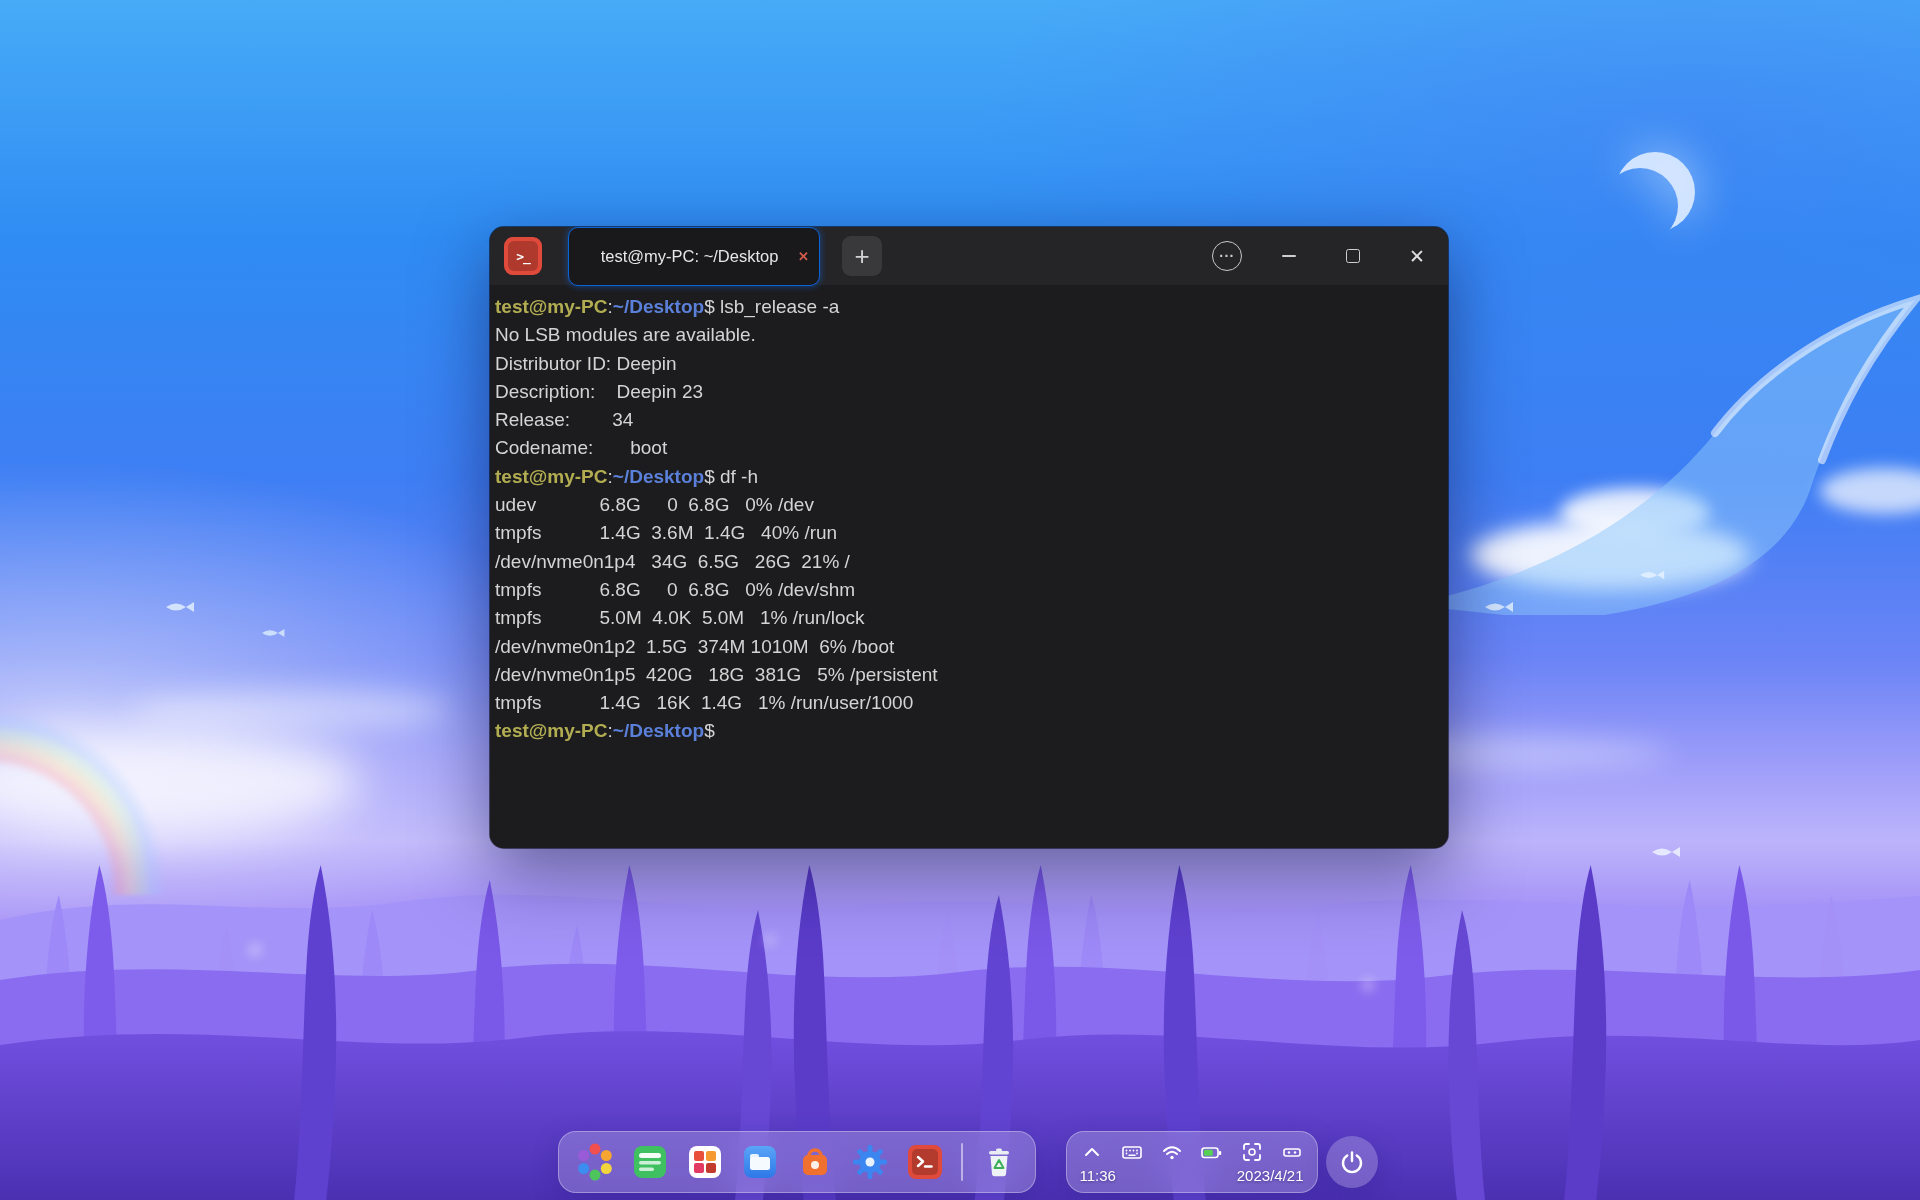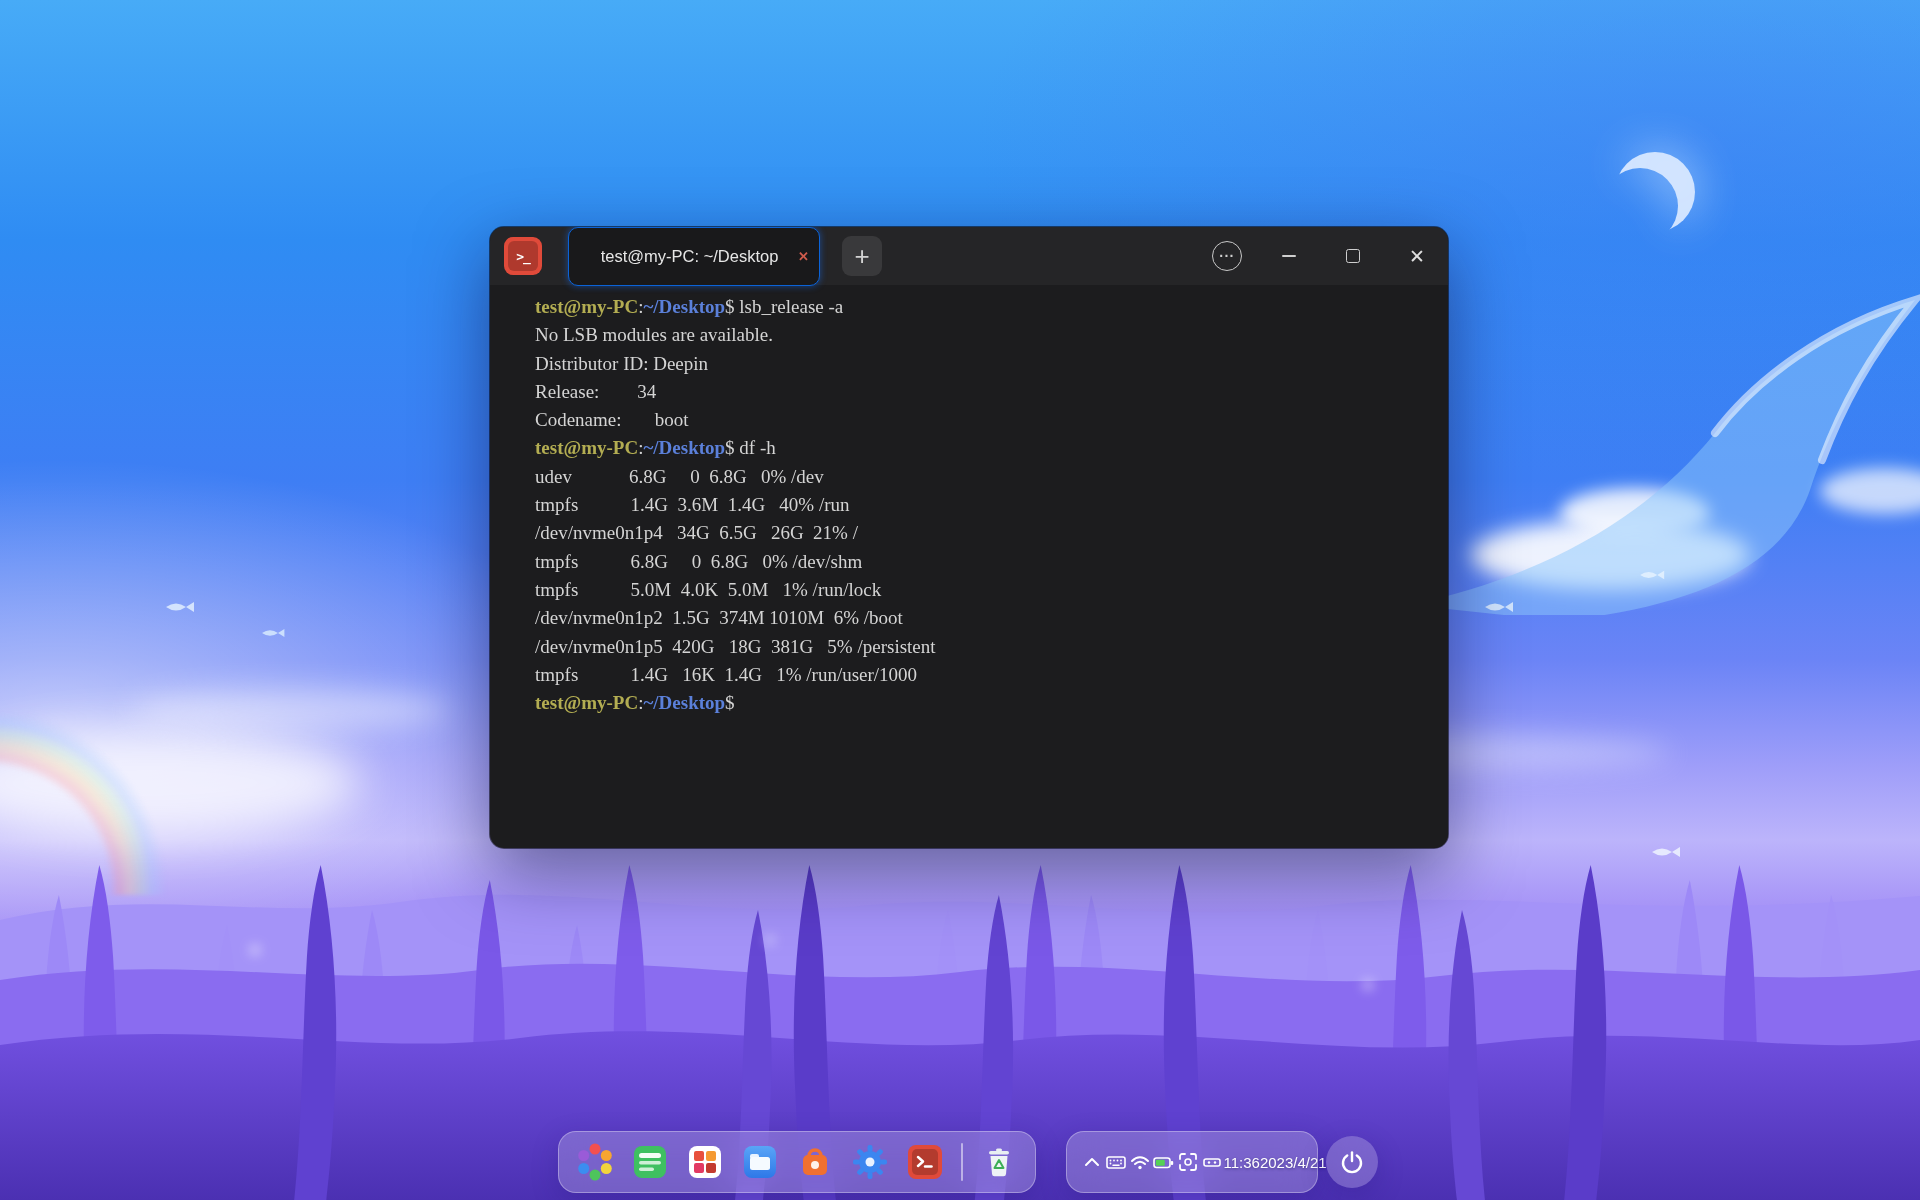--- a/index.html
+++ b/index.html
@@ -80,24 +80,23 @@
   .ctrl.menu{width:30px;height:30px;border:1.5px solid #c8c8c8;border-radius:50%;
     font-weight:bold;font-size:14px;letter-spacing:.5px;line-height:1;}
   .min-bar{width:14px;height:2px;background:#cfcfcf;border-radius:1px;display:block;}
   .max-sq{width:12px;height:12px;border:1.7px solid #cfcfcf;border-radius:2.5px;display:block;}
   .close-x{font-size:19px;color:#e0e0e0;line-height:1;}
 
   .term-body{
     height:calc(100% - 58px);box-sizing:border-box;
     padding:8px 6px 0 5px;
     background:var(--term-bg,#1c1c1e);
-    font-family:Liberation Serif, serif;
+    font-family:Liberation Sans, sans-serif;
     font-size:19px;line-height:28.3px;
     cursor:text;
-    margin-left:40px;
   }
   .term-line{white-space:pre;height:28.3px;}
   .seg-plain{color:var(--term-text,#d4d4d4);}
   .seg-user{color:var(--term-user,#b3ad52);font-weight:bold;}
   .seg-path{color:var(--term-path,#5b80da);font-weight:bold;}
 
   
   .dock{
     position:absolute;left:15px;right:0;bottom:6px;height:64px;
     display:flex;justify-content:center;align-items:center;gap:0;
@@ -107,21 +106,21 @@
     border:1px solid rgba(255,255,255,0.32);
     border-radius:18px;
     box-shadow:0 8px 26px rgba(40,25,130,0.28);
     backdrop-filter:blur(18px);
   }
   .apps{height:62px;display:flex;align-items:center;gap:9px;padding:0 13px;box-sizing:border-box;}
   .dock-btn{width:46px;height:46px;border:none;background:transparent;padding:1px;display:flex;align-items:center;justify-content:center;}
   .dock-sep{width:2px;height:38px;background:rgba(255,255,255,0.5);border-radius:1px;margin:0 4px;}
   .tray{
     height:62px;width:252px;margin-left:30px;box-sizing:border-box;
-    display:flex;flex-direction:row;justify-content:space-evenly;padding:5px 13px;
+    display:flex;flex-direction:column;justify-content:space-evenly;padding:5px 13px;
   }
   .tray-icons{display:flex;justify-content:space-between;align-items:center;}
   .tray-btn{border:none;background:transparent;padding:0;display:flex;align-items:center;justify-content:center;width:24px;height:24px;}
   .tray-text{display:flex;justify-content:space-between;align-items:center;color:#fff;font-size:15px;text-shadow:0 1px 3px rgba(10,10,60,0.45);}
   .power{
     width:52px;height:52px;border-radius:50%;margin-left:8px;
     display:flex;align-items:center;justify-content:center;border:1px solid rgba(255,255,255,0.32);
   }
 </style>
 </head>
@@ -246,20 +245,21 @@
           <span class="max-sq"></span>
         </button>
       <button class="ctrl">
           <span class="close-x">✕</span>
         </button>
     </div>
     <div class="term-body">
         <div class="term-line"><span class="seg-user">test@my-PC</span><span class="seg-plain">:</span><span class="seg-path">~/Desktop</span><span class="seg-plain">$ lsb_release -a</span></div>
         <div class="term-line"><span class="seg-plain">No LSB modules are available.</span></div>
         <div class="term-line"><span class="seg-plain">Distributor ID: Deepin</span></div>
+        <div class="term-line"><span class="seg-plain">Description:    Deepin 23</span></div>
         <div class="term-line"><span class="seg-plain">Release:        34</span></div>
         <div class="term-line"><span class="seg-plain">Codename:       boot</span></div>
         <div class="term-line"><span class="seg-user">test@my-PC</span><span class="seg-plain">:</span><span class="seg-path">~/Desktop</span><span class="seg-plain">$ df -h</span></div>
         <div class="term-line"><span class="seg-plain">udev            6.8G     0  6.8G   0% /dev</span></div>
         <div class="term-line"><span class="seg-plain">tmpfs           1.4G  3.6M  1.4G   40% /run</span></div>
         <div class="term-line"><span class="seg-plain">/dev/nvme0n1p4   34G  6.5G   26G  21% /</span></div>
         <div class="term-line"><span class="seg-plain">tmpfs           6.8G     0  6.8G   0% /dev/shm</span></div>
         <div class="term-line"><span class="seg-plain">tmpfs           5.0M  4.0K  5.0M   1% /run/lock</span></div>
         <div class="term-line"><span class="seg-plain">/dev/nvme0n1p2  1.5G  374M 1010M  6% /boot</span></div>
         <div class="term-line"><span class="seg-plain">/dev/nvme0n1p5  420G   18G  381G   5% /persistent</span></div>

